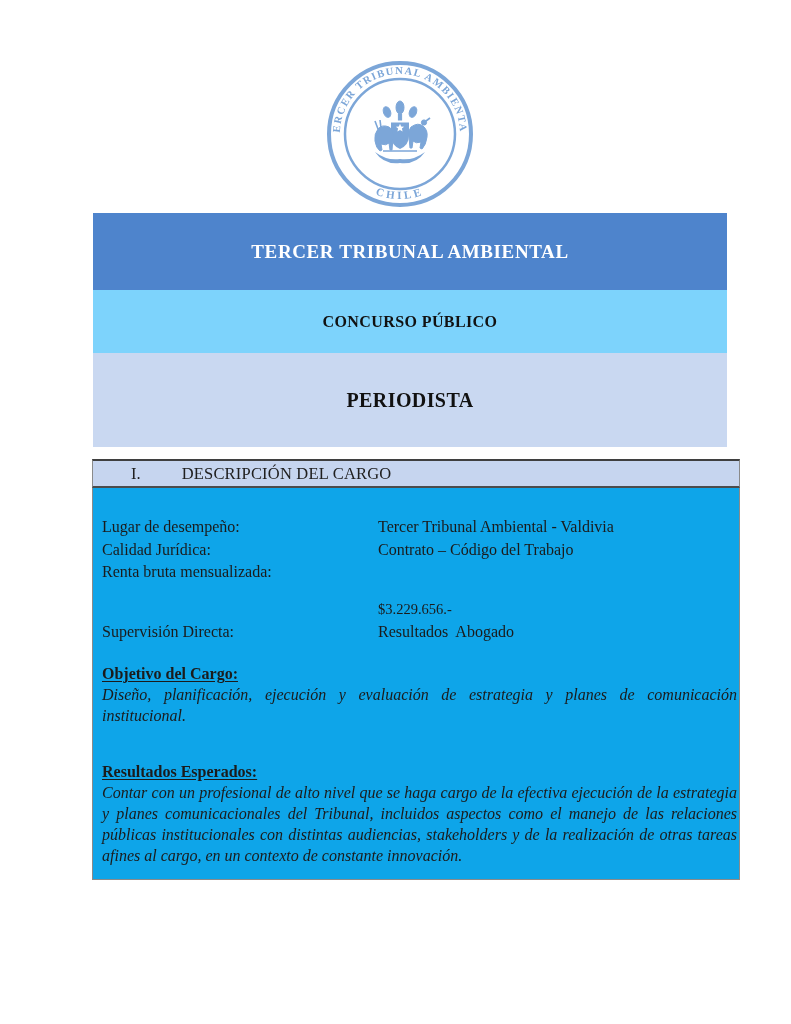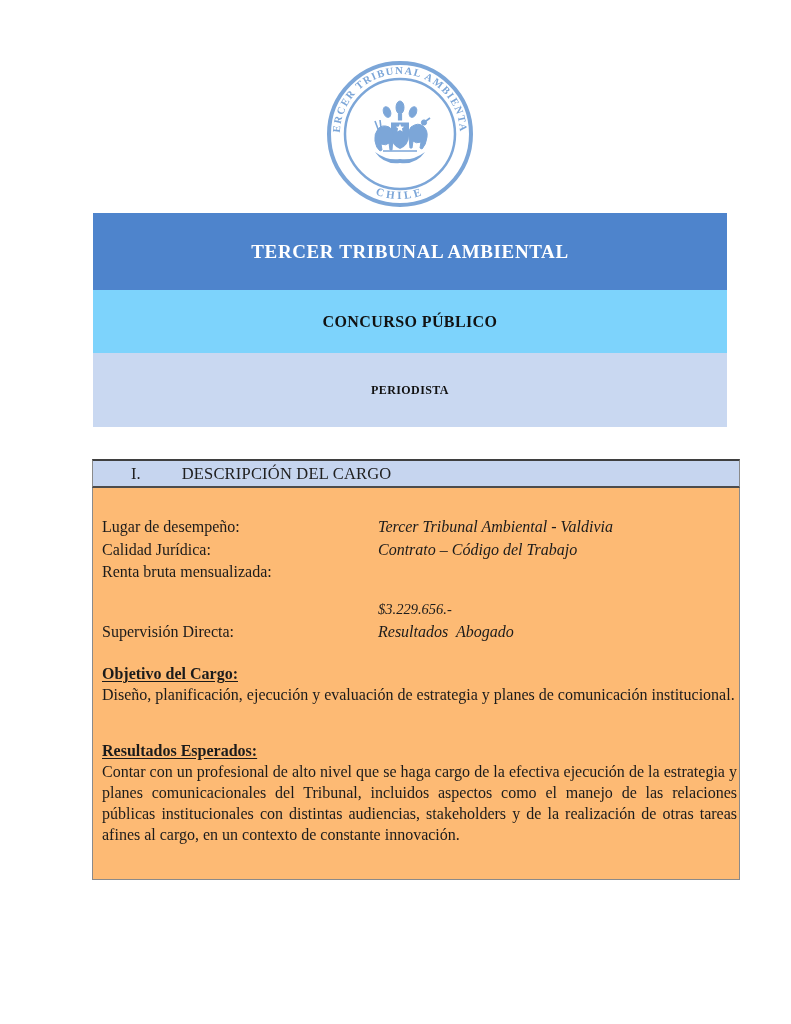--- a/index.html
+++ b/index.html
@@ -20,55 +20,55 @@
   .band { display:flex; align-items:center; justify-content:center; text-align:center; }
   .band-title {
     height:77px; background:#4E84CC; color:#ffffff;
     font-size:19px; font-weight:bold; letter-spacing:0.6px;
   }
   .band-subtitle {
     height:63px; background:#7dd3fc; color:#111111;
     font-size:16px; font-weight:bold; letter-spacing:0.4px;
   }
   .band-position {
-    height:74px; background:#C9D8F1; color:#111111;
-    font-size:12px; font-weight:bold; letter-spacing:0.4px;
+    height:94px; background:#C9D8F1; color:#111111;
+    font-size:20px; font-weight:bold; letter-spacing:0.4px;
   }
   
   .section { position:absolute; left:92px; top:459px; width:648px; }
   .section-header {
     height:29px; background:#C6D5EF;
     border-top:2px solid #3f3f3f;
     border-bottom:2px solid #4c4c4c;
     border-left:1px solid #8a8a8a;
     border-right:1px solid #8a8a8a;
     display:flex; align-items:center;
     font-size:16.5px; color:#202020;
   }
   .sec-num { margin-left:38px; }
   .sec-title { margin-left:41px; letter-spacing:0.2px;text-align:center; }
   .section-body {
     height:392px;
     border:1px solid #8a8a8a; border-top:none;
-    background:#fdba74;
+    background:#0ea5e9;
     padding:28px 2px 0 9px;
     font-size:16px; line-height:21px;
   }
   
   .details { margin-bottom:20px; }
   .detail-row { display:grid; grid-template-columns:276px 1fr; line-height:22.5px; }
   .detail-label { }
-  .detail-value { white-space:pre-wrap;font-style:italic; }
+  .detail-value { white-space:pre-wrap; }
   .value-alt { font-size:14.5px;margin-top:37px; }
   
   .block-heading {
     font-size:16px; font-weight:bold;
     text-decoration:underline; text-underline-offset:2px;
   }
-  .para { text-align:justify; line-height:21px; }
+  .para { text-align:justify; line-height:21px;font-style:italic; }
   .block-objetivo { margin-bottom:35px; }
 </style>
 </head>
 <body>
 
 <div class="page">
 
   <svg class="seal" viewBox="0 0 150 150" xmlns="http://www.w3.org/2000/svg">
     <defs>
       <path id="arcTop" d="M 15 75 A 60 60 0 1 1 135 75" fill="none"></path>

